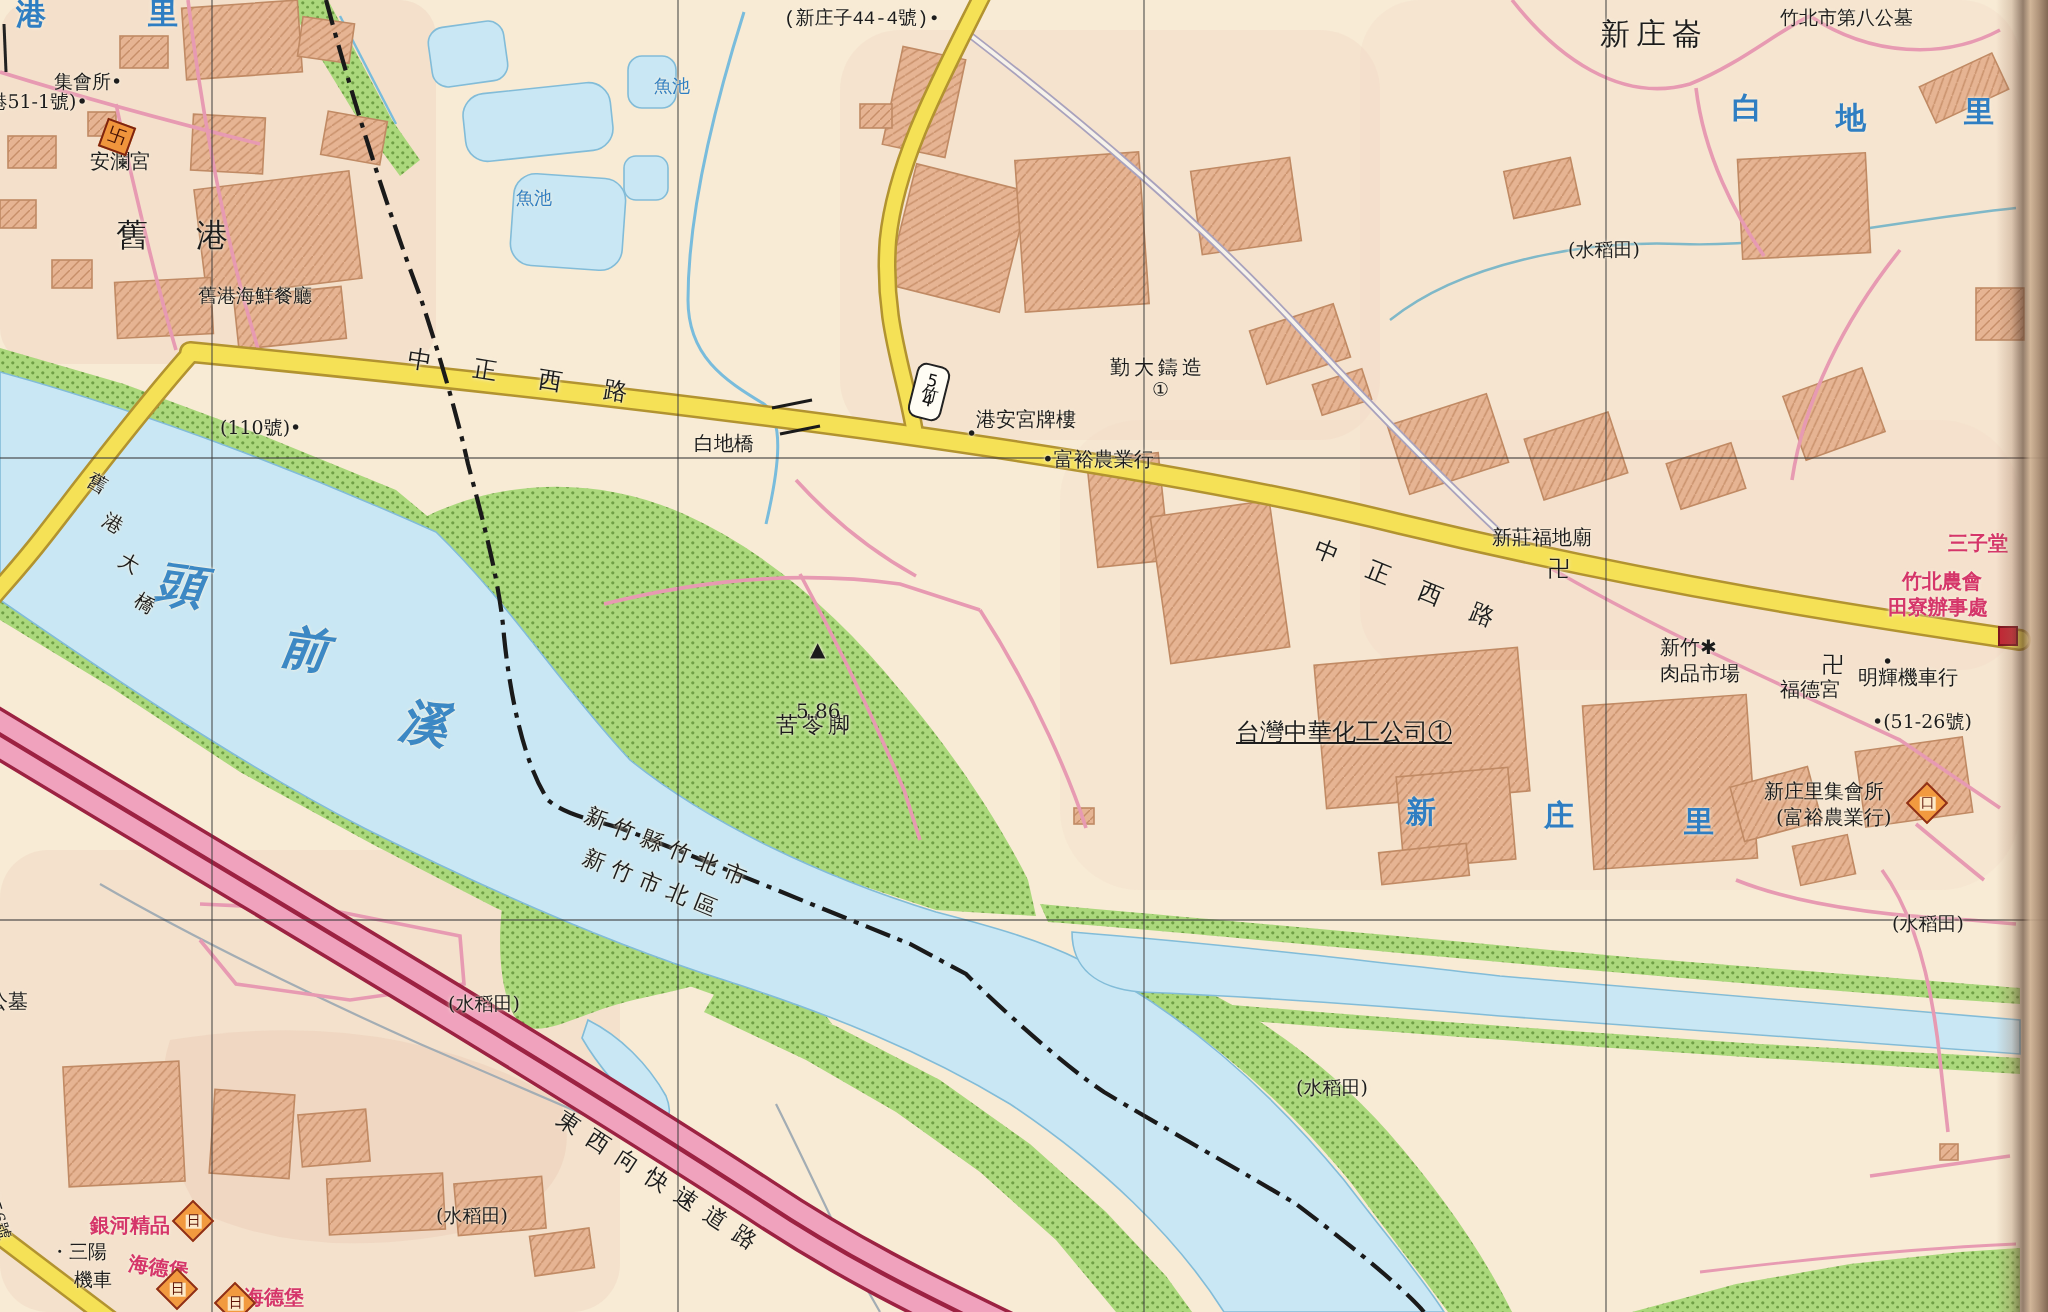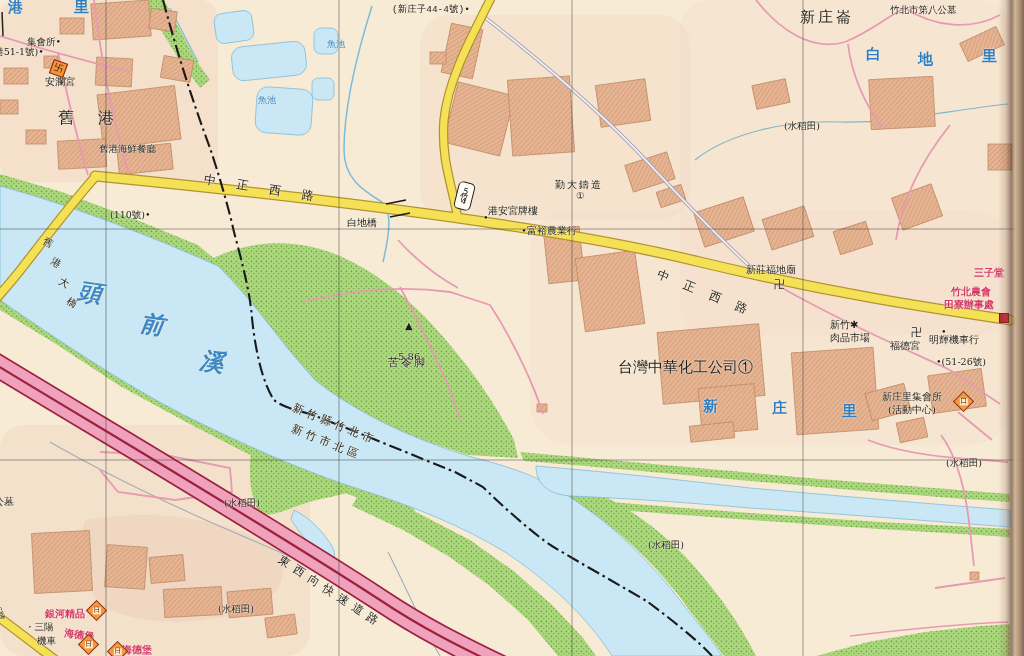--- a/index.html
+++ b/index.html
@@ -228,26 +228,26 @@
       <div class="lbl red" style="left: 974px; top: 268px; font-size: 10px;">三子堂</div>
       <div class="lbl red" style="left: 951px; top: 287px; font-size: 10px;">竹北農會</div>
       <div class="lbl red" style="left: 944px; top: 300px; font-size: 10px; text-align: center;">田寮辦事處</div>
       <div class="lbl" style="left: 830px; top: 320px; font-size: 10px;">新竹✱</div>
       <div class="lbl" style="left: 818px; top: 333px; font-size: 10px; margin-left: 12px;">肉品市場</div>
       <div class="lbl" style="left: 911px; top: 327px; font-size: 11px;">卍</div>
       <div class="lbl" style="left: 890px; top: 341px; font-size: 10px;">福德宮</div>
       <div class="lbl" style="left: 929px; top: 335px; font-size: 10px;">明輝機車行</div>
       <div class="lbl" style="left: 941px; top: 327px;">•</div>
       <div class="lbl" style="left: 936px; top: 357px;">•(51-26號)</div>
-      <div class="lbl" style="left: 618px; top: 360px; font-size: 15px;">台灣中華化工公司①</div>
+      <div class="lbl" style="left: 618px; top: 360px; font-size: 12px; text-decoration: underline;">台灣中華化工公司①</div>
       <div class="lbl blue-lg" style="left: 703px; top: 399px;">新</div>
       <div class="lbl blue-lg" style="left: 772px; top: 401px;">庄</div>
       <div class="lbl blue-lg" style="left: 842px; top: 404px;">里</div>
       <div class="lbl" style="left: 882px; top: 392px; font-size: 10px;">新庄里集會所</div>
-      <div class="lbl" style="left: 888px; top: 405px; font-size: 10px;">(活動中心)</div>
+      <div class="lbl" style="left: 888px; top: 405px; font-size: 10px;">(富裕農業行)</div>
       <div class="lbl" style="left: 946px; top: 458px;">(水稻田)</div>
       <div class="lbl" style="left: 648px; top: 540px;">(水稻田)</div>
       <div class="lbl" style="left: 224px; top: 498px;">(水稻田)</div>
       <div class="lbl" style="left: 218px; top: 604px;">(水稻田)</div>
       <div class="lbl" style="left: 405px; top: 321px; font-size: 10px;">▲</div>
       <div class="lbl" style="left: 388px; top: 357px; font-size: 11px; letter-spacing: 2px;">苦苓脚</div>
       <div class="lbl" style="left: 398px; top: 352px; font-size: 10px;">5.86</div>
       <div class="lbl river-name" style="left: 80px; top: 278px; transform: rotate(8deg);">頭</div>
       <div class="lbl river-name" style="left: 142px; top: 310px; transform: rotate(8deg);">前</div>
       <div class="lbl river-name" style="left: 202px; top: 347px; transform: rotate(8deg);">溪</div>

